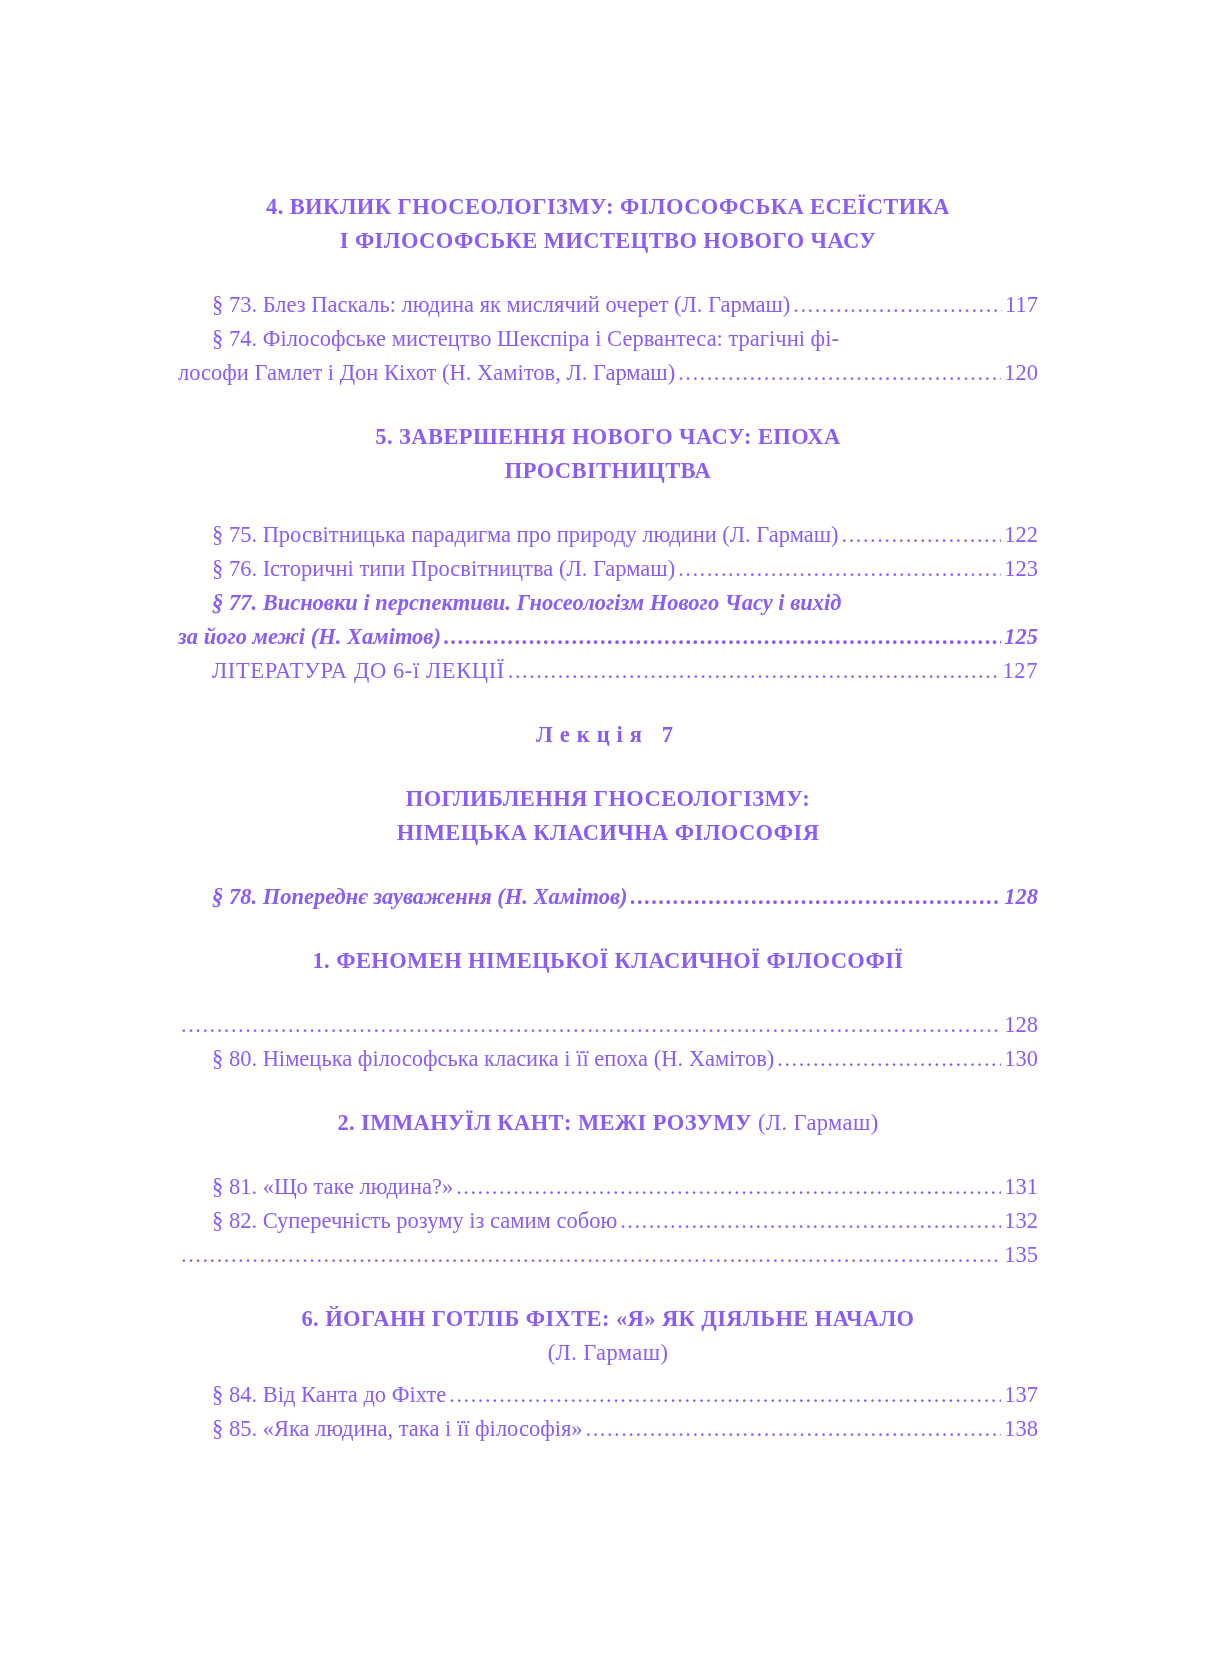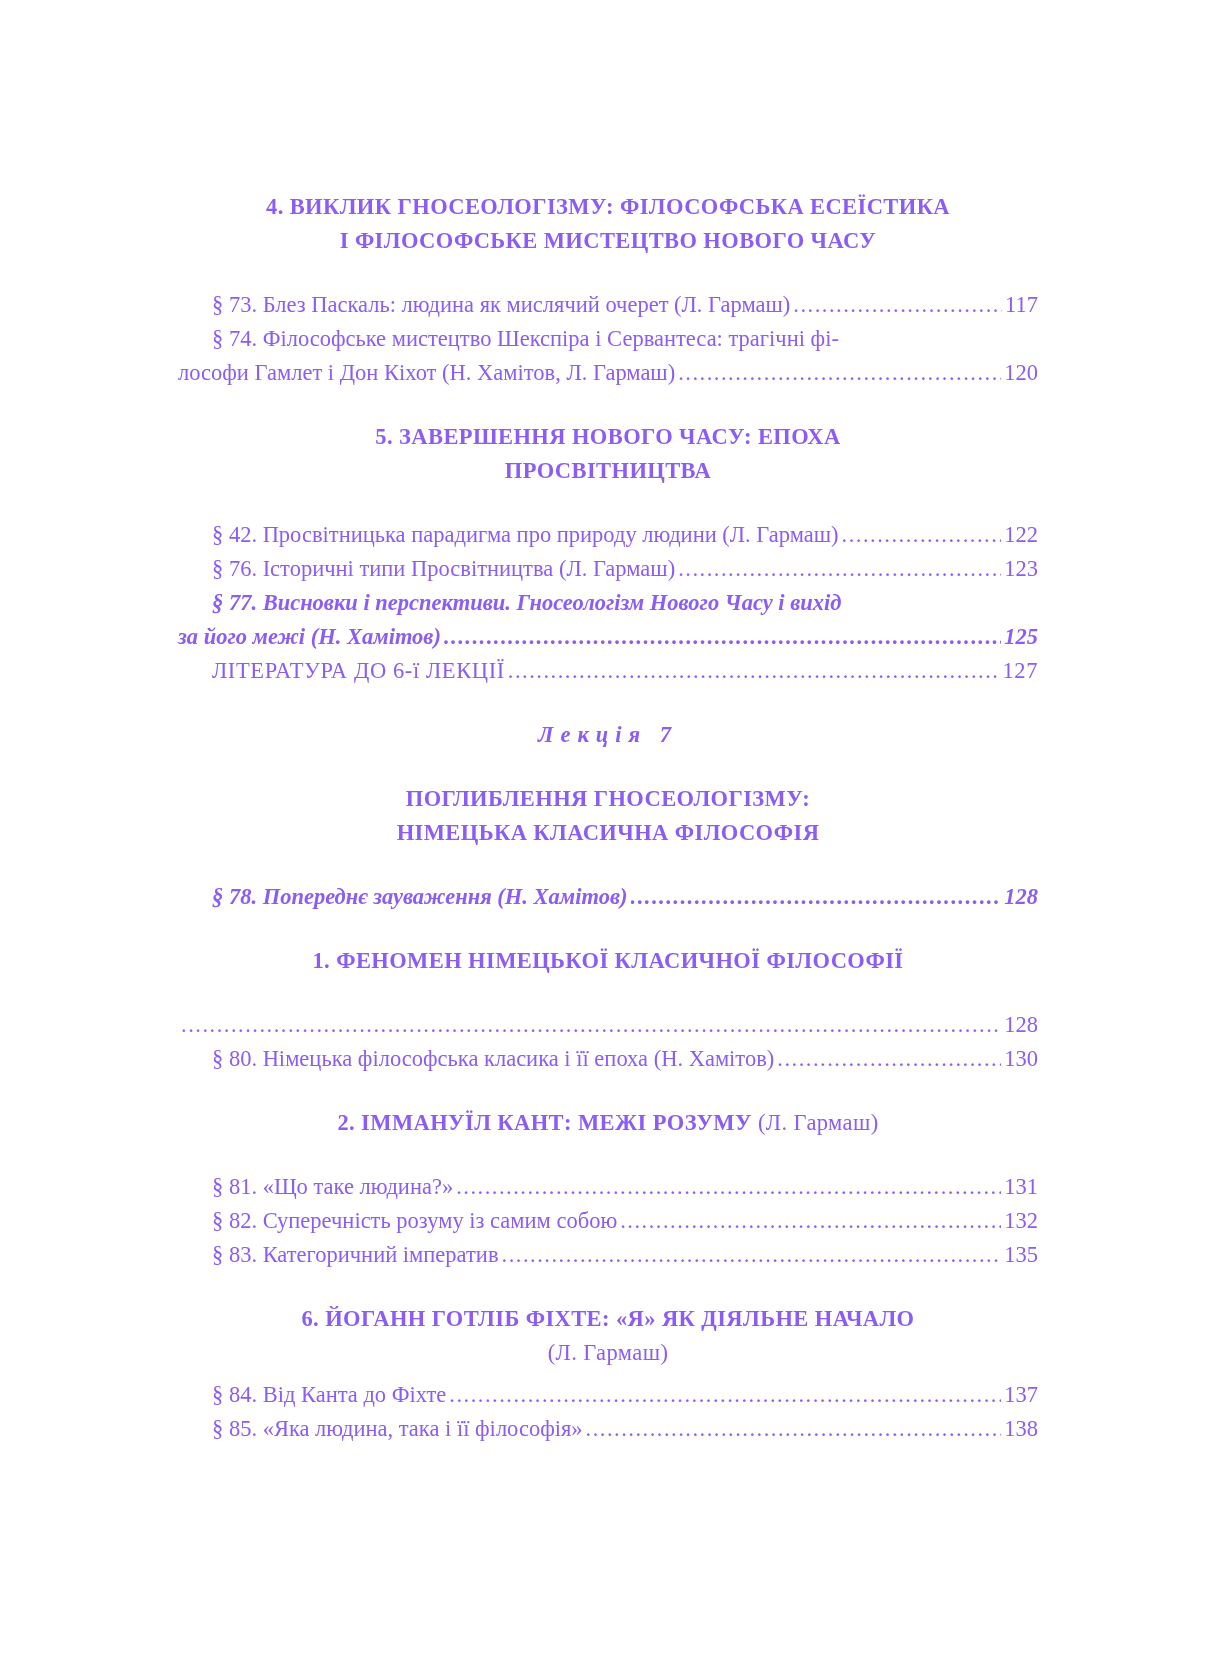--- a/index.html
+++ b/index.html
@@ -28,21 +28,20 @@
   }
   .heading .suffix {
     font-weight: normal;
   }
   .gap { height: 30px; }
   .gap-sm { height: 8px; }
   .lecture {
     text-align: center;
     font-weight: bold;
     letter-spacing: 7px;
-    font-style: italic;
   }
   .entry {
     display: flex;
     align-items: flex-end;
     width: 100%;
   }
   .entry .t {
     white-space: nowrap;
   }
   .ind {
@@ -99,21 +98,21 @@
 
   <div class="gap"></div>
 
   <div class="heading">
     <div>5. ЗАВЕРШЕННЯ НОВОГО ЧАСУ: ЕПОХА</div>
     <div>ПРОСВІТНИЦТВА</div>
   </div>
   <div class="gap"></div>
 
   <div class="entry">
-    <span class="t ind">§ 42. Просвітницька парадигма про природу людини (Л. Гармаш)</span>
+    <span class="t ind">§ 75. Просвітницька парадигма про природу людини (Л. Гармаш)</span>
     <span class="leader">................................................................................................................................................................</span>
     <span class="num">122</span>
   </div>
   <div class="entry">
     <span class="t ind">§ 76. Історичні типи Просвітництва (Л. Гармаш)</span>
     <span class="leader">................................................................................................................................................................</span>
     <span class="num">123</span>
   </div>
   <div class="bi">
     <div class="cont-first">§ 77. Висновки і перспективи. Гносеологізм Нового Часу і вихід</div>
@@ -174,21 +173,20 @@
     <span class="t ind">§ 81. «Що таке людина?»</span>
     <span class="leader">................................................................................................................................................................</span>
     <span class="num">131</span>
   </div>
   <div class="entry">
     <span class="t ind">§ 82. Суперечність розуму із самим собою</span>
     <span class="leader">................................................................................................................................................................</span>
     <span class="num">132</span>
   </div>
   <div class="entry">
-    <span class="t ind">§ 83.  Категоричний  імператив</span>
     <span class="leader">................................................................................................................................................................</span>
     <span class="num">135</span>
   </div>
 
   <div class="gap"></div>
 
   <div class="heading">
     <div>6. ЙОГАНН ГОТЛІБ ФІХТЕ: «Я» ЯК ДІЯЛЬНЕ НАЧАЛО</div>
     <div class="suffix">(Л. Гармаш)</div>
   </div>

